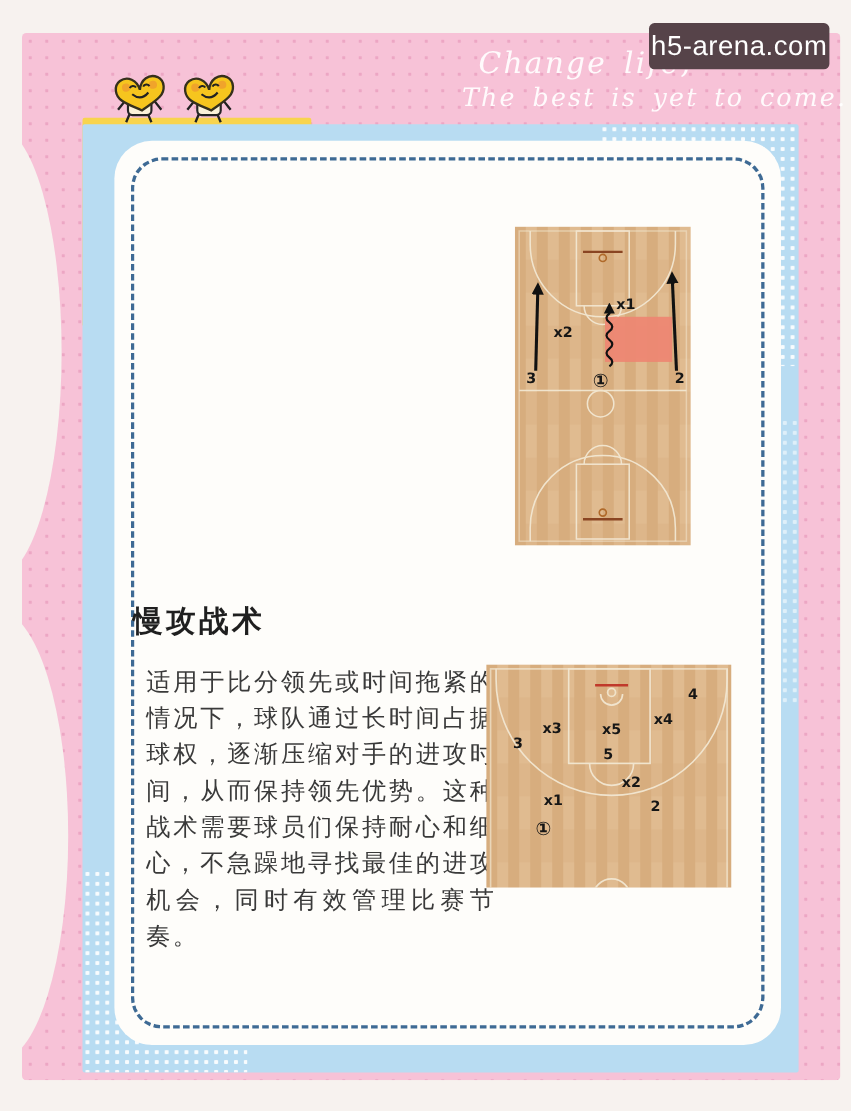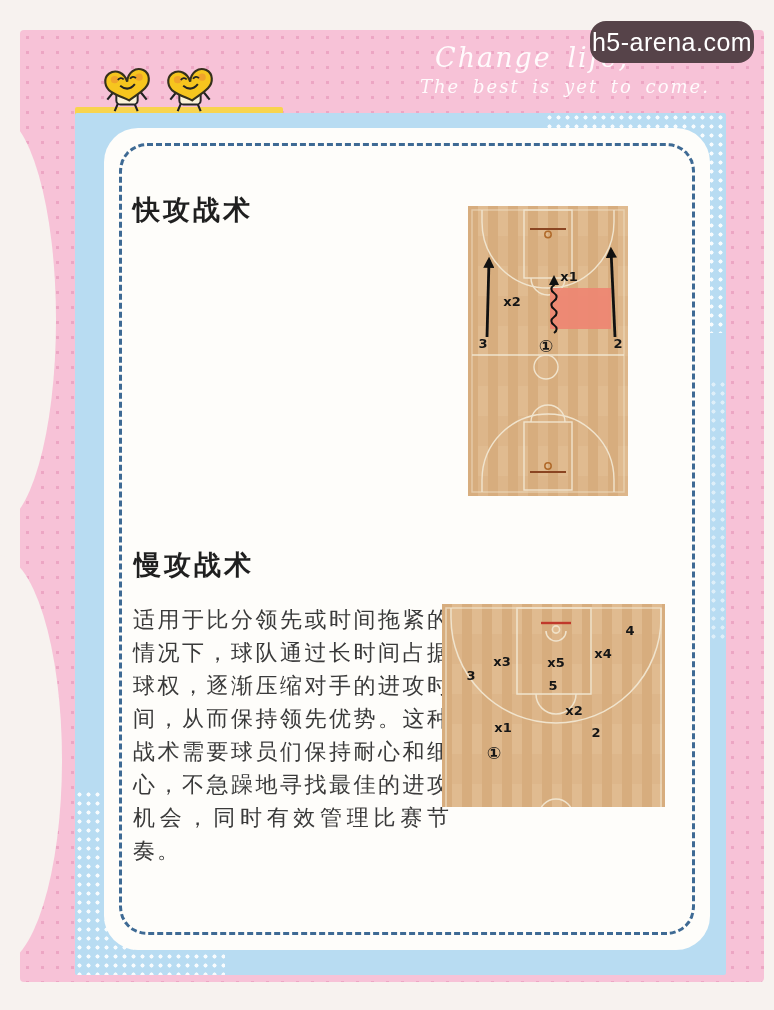--- a/index.html
+++ b/index.html
@@ -23,29 +23,29 @@
 
   
   .card{position:absolute;left:104px;top:128px;width:606px;height:822px;background:#fefdfa;border-radius:34px;}
   .dash-border{position:absolute;left:15px;top:15px;right:15px;bottom:15px;
     border:3px dashed #3e6a94;border-radius:28px;}
 
   
   .tagline{position:absolute;color:rgba(255,255,255,.92);font-family:"DejaVu Serif","Liberation Serif",serif;
     font-style:italic;letter-spacing:2px;word-spacing:5px;white-space:nowrap;}
   .tagline.t1{left:435px;top:42px;font-size:27px;}
-  .tagline.t2{left:420px;top:76px;font-size:18px;}
-  .badge{position:absolute;left:590px;top:21px;width:164px;height:42px;background:#564349;border-radius:16px;
+  .tagline.t2{left:420px;top:76px;font-size:23px;}
+  .badge{position:absolute;left:590px;top:21px;width:164px;height:42px;background:#564349;border-radius:5px;
     color:#fff;font-size:25px;display:flex;align-items:center;justify-content:center;letter-spacing:.5px;z-index:40;}
   .mascots{position:absolute;left:94px;top:42px;width:130px;height:74px;z-index:30;}
 
   
   .sec-title{position:absolute;font-size:27px;font-weight:bold;color:#1f1f1f;letter-spacing:3px;}
   .sec-title.s1{left:133px;top:192px;}
-  .sec-title.s2{left:134px;top:547px;text-align:center;}
+  .sec-title.s2{left:121px;top:547px;text-align:center;}
   .sec-body{position:absolute;width:318px;font-size:22px;line-height:33px;color:#3a3a3a;
     letter-spacing:2px;text-align:justify;}
   .sec-body.b1{left:133px;top:242px;}
   .sec-body.b2{left:133px;top:581px;}
 
   
   .court{position:absolute;display:block;}
   .court.c1{left:468px;top:206px;width:160px;height:290px;}
   .court.c2{left:442px;top:604px;width:223px;height:203px;}
   .court-label{font-family:"DejaVu Sans","Liberation Sans",sans-serif;font-weight:bold;
@@ -92,21 +92,20 @@
         <path d="M-11,-1 a4,4 0 0 1 7,0 M4,-1 a4,4 0 0 1 7,0" stroke="#222" stroke-width="2.2" fill="none"></path>
         <path d="M-9,6 q9,9 18,0" stroke="#222" stroke-width="2.4" fill="none"></path>
       </g>
     </g>
   </svg>
 
   <div class="card">
     <div class="dash-border"></div>
   </div>
 
-  <div class="sec-title s1">快攻战术</div>
 
   <svg class="court c1" viewBox="0 0 160 290">
     <defs>
       <pattern id="wood1" width="20" height="60" patternUnits="userSpaceOnUse">
         <rect width="20" height="60" fill="#ddb68a"></rect>
         <rect width="10" height="60" fill="#d7ad7e"></rect>
         <rect x="10" width="10" height="30" fill="#e0bb90"></rect>
       </pattern>
       <marker id="ah1" viewBox="0 0 10 10" refX="7" refY="5" markerWidth="4" markerHeight="4" orient="auto">
         <path d="M0,0 L10,5 L0,10 Z" fill="#111"></path>

